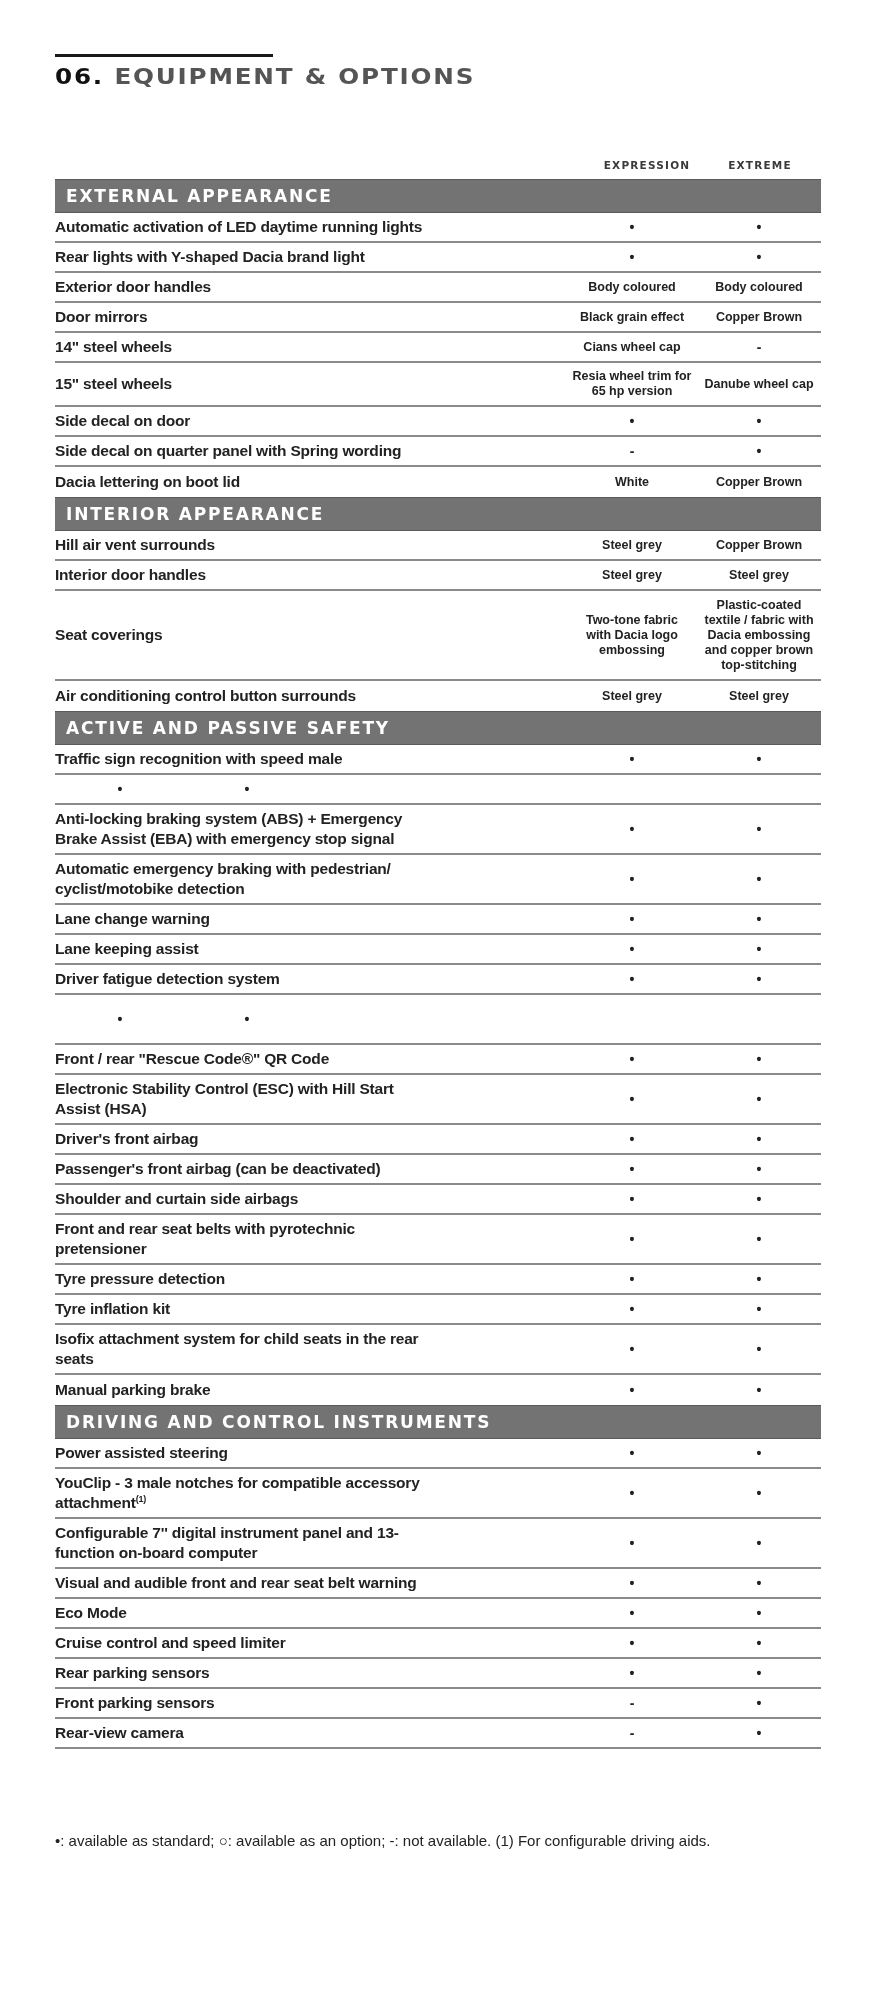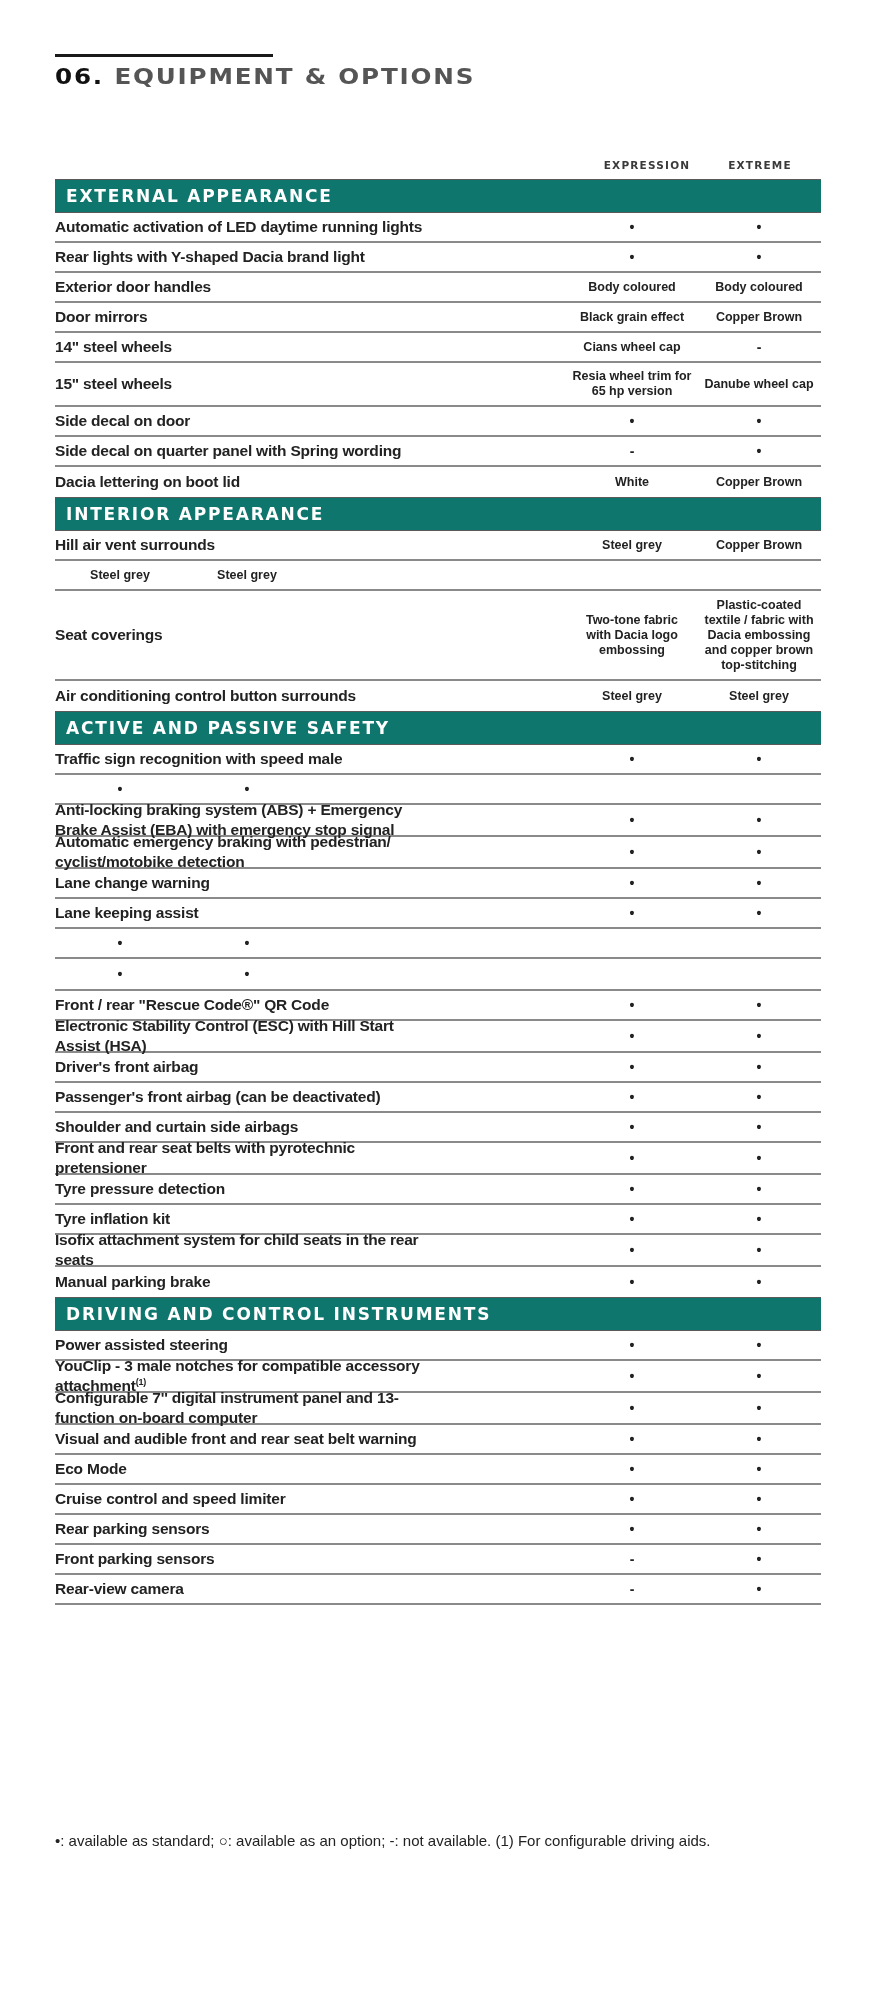--- a/index.html
+++ b/index.html
@@ -8,32 +8,32 @@
   .topline { position: absolute; left: 55px; top: 54px; width: 218px; height: 3px; background: #1a1a1a; }
   .page-title { position: absolute; left: 55px; top: 64px; margin: 0; font-family: "DejaVu Sans", sans-serif;
                 font-size: 22px; font-weight: bold; letter-spacing: 1.6px; white-space: nowrap; transform: scaleX(1.12); transform-origin: left center; }
   .page-title .num { color: #111; }
   .page-title .txt { color: #555; }
   .col-head { position: absolute; top: 159px; font-family: "DejaVu Sans", sans-serif; font-size: 10.5px; font-weight: bold;
               color: #3a3a3a; letter-spacing: 1.2px; text-align: center; width: 130px; }
   .col-head.expr { left: 582px; }
   .col-head.extr { left: 695px; }
   .table { position: absolute; left: 55px; top: 179px; width: 766px; }
-  .section-bar { height: 34px; background: #0f766e; color: #fff; display: flex; align-items: center; padding-left: 11px;
+  .section-bar { height: 34px; background: #737373; color: #fff; display: flex; align-items: center; padding-left: 11px;
                  font-family: "DejaVu Sans", sans-serif; font-weight: bold; font-size: 17px; letter-spacing: 1.8px;
                  box-sizing: border-box; border-top: 1px solid #5a5a5a; border-bottom: 1px solid #5a5a5a; }
   .row { display: flex; align-items: center; border-bottom: 2px solid #8a8a8a; box-sizing: border-box; }
   .row .label { width: 512px; font-size: 15.5px; font-weight: bold; color: #222; line-height: 20px; letter-spacing: -0.2px;
                 font-family: "Liberation Sans", sans-serif; }
   .row .label .sup { font-size: 9px; vertical-align: super; line-height: 0; }
   .row .val { text-align: center; font-size: 12.5px; font-weight: bold; color: #222; line-height: 15px; font-family: "Liberation Sans", sans-serif; }
   .row .val.expr { width: 130px; }
   .row .val.extr { width: 124px; }
   .row .val.sym { font-size: 14px; }
-  .h30 { height: 30px; } .h44 { height: 44px; } .h50 { height: 32px; } .h90 { height: 90px; }
+  .h30 { height: 30px; } .h44 { height: 44px; } .h50 { height: 50px; } .h90 { height: 90px; }
   .footnote { position: absolute; left: 55px; top: 1832px; font-size: 15px; color: #222; font-family: "Liberation Sans", sans-serif; }
 </style>
 </head>
 <body>
 
 <div class="topline"></div>
 <h1 class="page-title"><span class="num">06.</span> <span class="txt">EQUIPMENT &amp; OPTIONS</span></h1>
 
 <div class="col-head expr">EXPRESSION</div>
 <div class="col-head extr">EXTREME</div>
@@ -87,20 +87,21 @@
       <div class="val extr">Copper Brown</div>
     </div>
 
   <div class="section-bar">INTERIOR APPEARANCE</div>
   <div class="row h30">
       <div class="label">Hill air vent surrounds</div>
       <div class="val expr">Steel grey</div>
       <div class="val extr">Copper Brown</div>
     </div>
   <div class="row h30">
+      <div class="label">Interior door handles</div>
       <div class="val expr">Steel grey</div>
       <div class="val extr">Steel grey</div>
     </div>
   <div class="row h90">
       <div class="label">Seat coverings</div>
       <div class="val expr" style="padding:0 14px;box-sizing:border-box">Two-tone fabric with Dacia logo embossing</div>
       <div class="val extr">Plastic-coated textile / fabric with Dacia embossing and copper brown top-stitching</div>
     </div>
   <div class="row h30" style="border-bottom:none">
       <div class="label">Air conditioning control button surrounds</div>
@@ -132,20 +133,21 @@
       <div class="label">Lane change warning</div>
       <div class="val expr sym">•</div>
       <div class="val extr sym">•</div>
     </div>
   <div class="row h30">
       <div class="label">Lane keeping assist</div>
       <div class="val expr sym">•</div>
       <div class="val extr sym">•</div>
     </div>
   <div class="row h30">
+      <div class="label">Driver fatigue detection system</div>
       <div class="val expr sym">•</div>
       <div class="val extr sym">•</div>
     </div>
   <div class="row h50">
       <div class="val expr sym">•</div>
       <div class="val extr sym">•</div>
     </div>
   <div class="row h30">
       <div class="label">Front / rear "Rescue Code®" QR Code</div>
       <div class="val expr sym">•</div>

